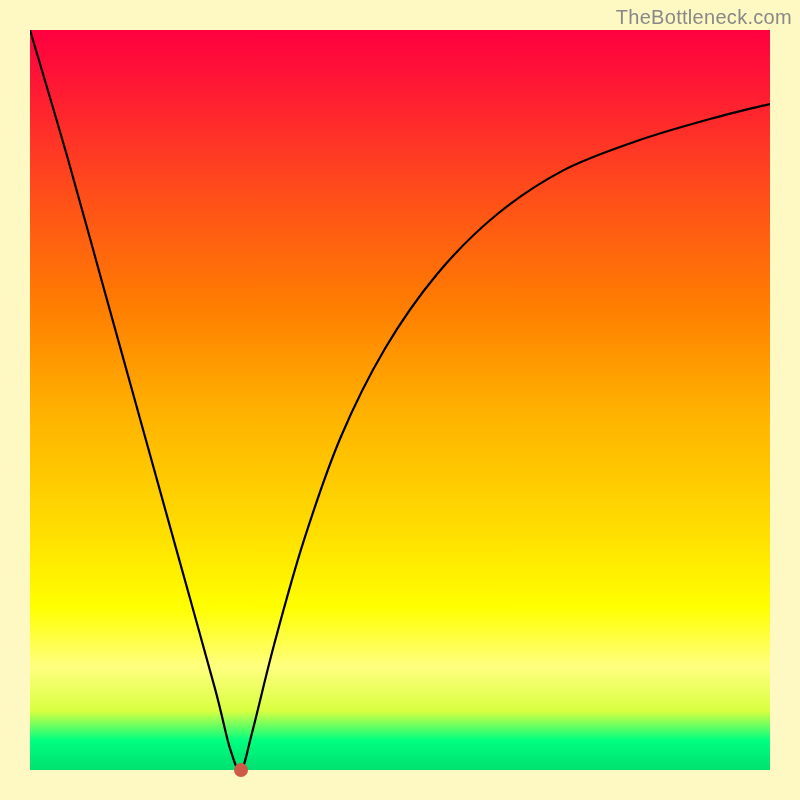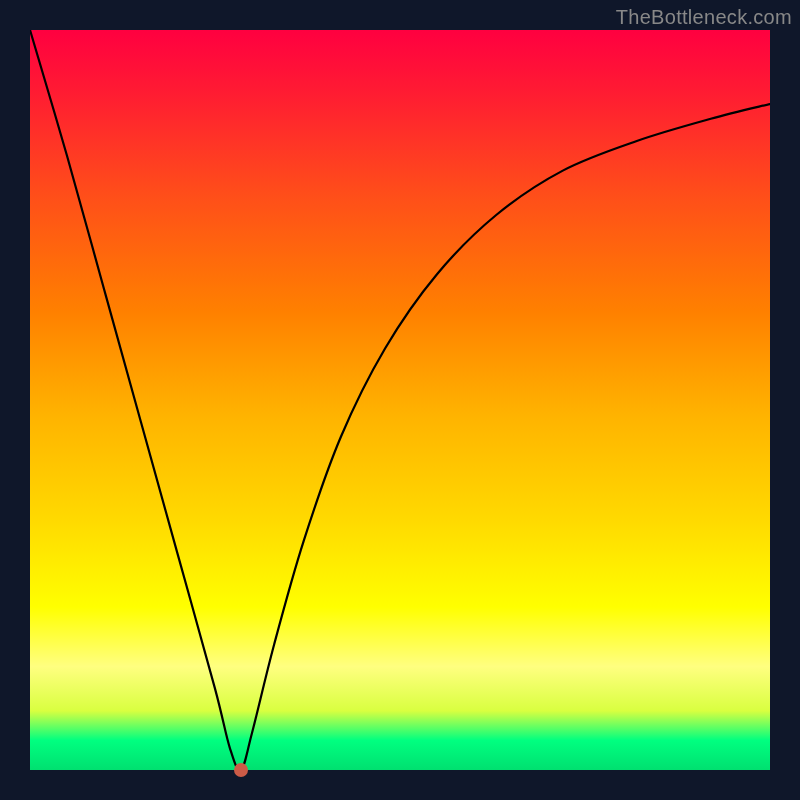--- a/index.html
+++ b/index.html
@@ -7,21 +7,21 @@
     padding: 0;
     width: 800px;
     height: 800px;
     overflow: hidden;
     font-family: Arial, Helvetica, sans-serif;
   }
   .frame {
     position: relative;
     width: 800px;
     height: 800px;
-    background: #0f172a;
+    background: #fef9c3;
   }
   .plot-area {
     position: absolute;
     left: 30px;
     top: 30px;
     width: 740px;
     height: 740px;
     background: linear-gradient(
       to bottom,
       #ff0040 0%,

